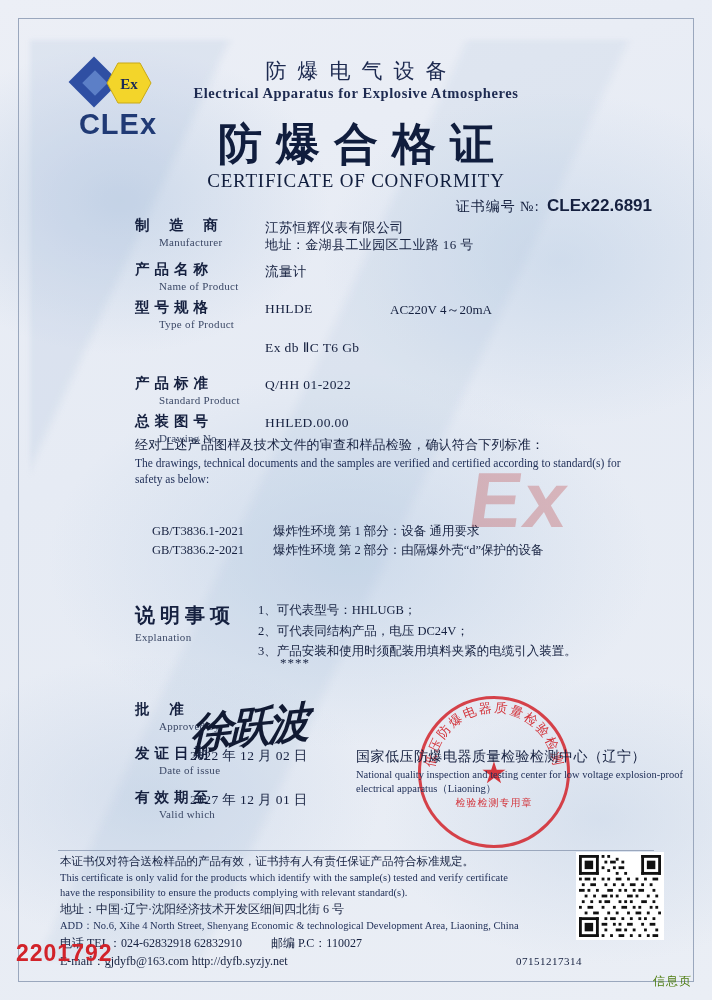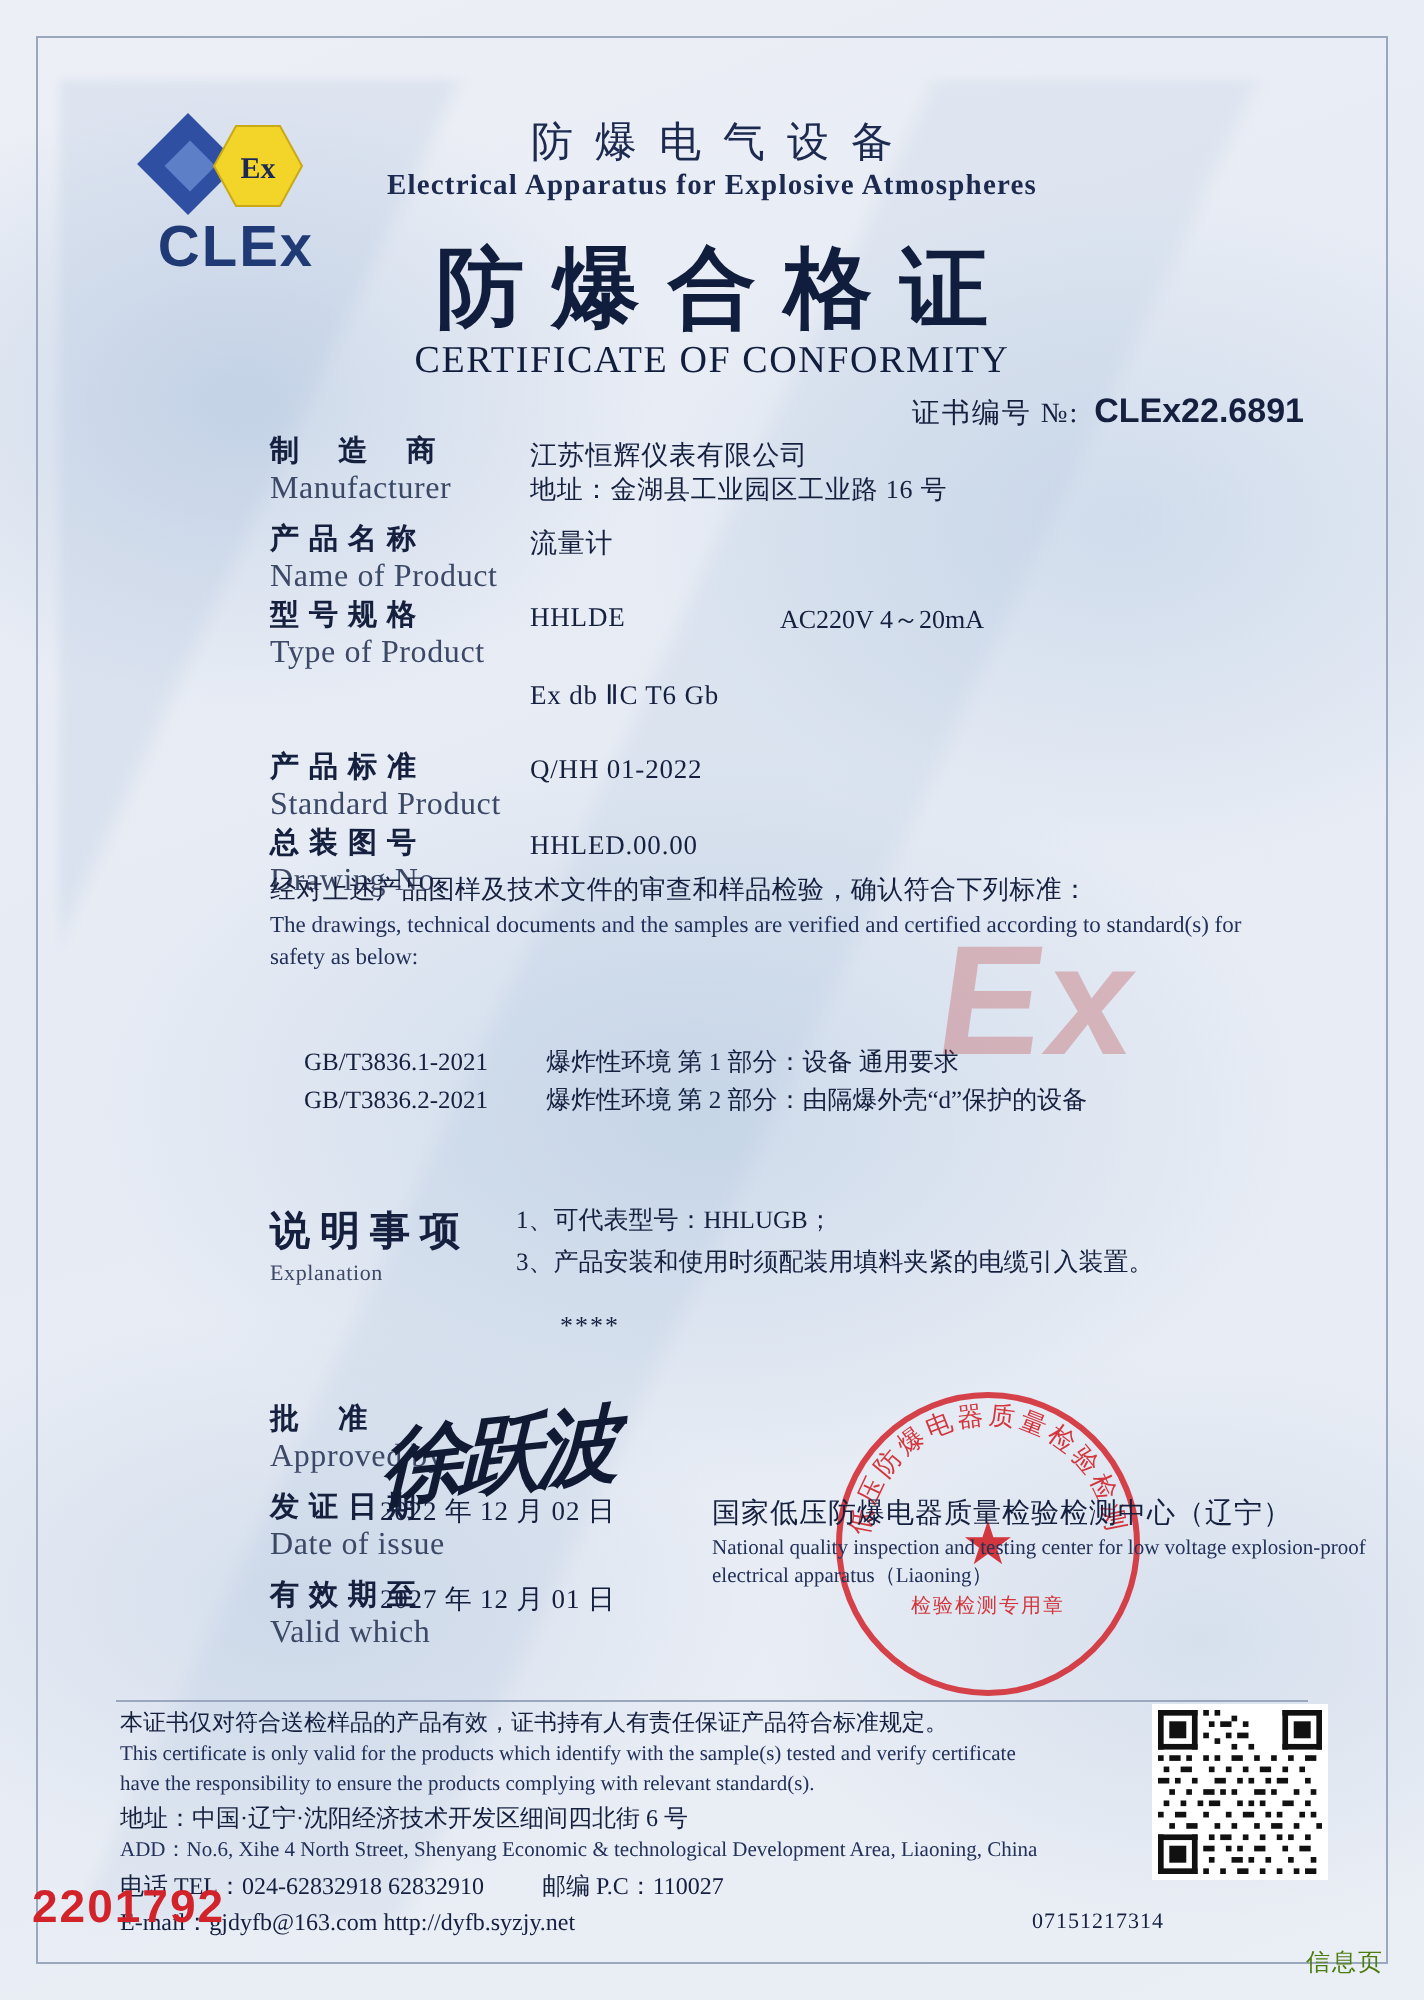--- a/index.html
+++ b/index.html
@@ -156,24 +156,25 @@
   .flabel .cn {
     display: block;
     font-size: 14.5px;
     font-weight: bold;
     color: #15203f;
     letter-spacing: 5px;
   }
   .flabel .cn.spread3 { letter-spacing: 8px; }
   .flabel .en {
     display: block;
-    font-size: 16px;
+    font-size: 11px;
     color: #3b4866;
     letter-spacing: 0.3px;
     margin-top: 1px;
+    margin-left: 24px;
   }
   .fvalue {
     position: absolute;
     left: 265px;
     top: 3px;
     font-size: 13.5px;
     color: #15203f;
     letter-spacing: 0.4px;
   }
   .fvalue2 {
@@ -504,20 +505,21 @@
   </div>
 
   <div class="watermark">Ex</div>
 
   <div class="expl-label">
     <span class="cn">说明事项</span>
     <span class="en">Explanation</span>
   </div>
   <div class="expl-list">
     <div>1、可代表型号：HHLUGB；</div>
+    <div>2、可代表同结构产品，电压 DC24V；</div>
     <div>3、产品安装和使用时须配装用填料夹紧的电缆引入装置。</div>
   </div>
   <div class="expl-stars">****</div>
 
   <div class="fields" style="top:700px;">
     <div class="frow" style="height:44px;">
       <div class="flabel">
         <span class="cn spread3">批 准</span>
         <span class="en">Approved by</span>
       </div>

